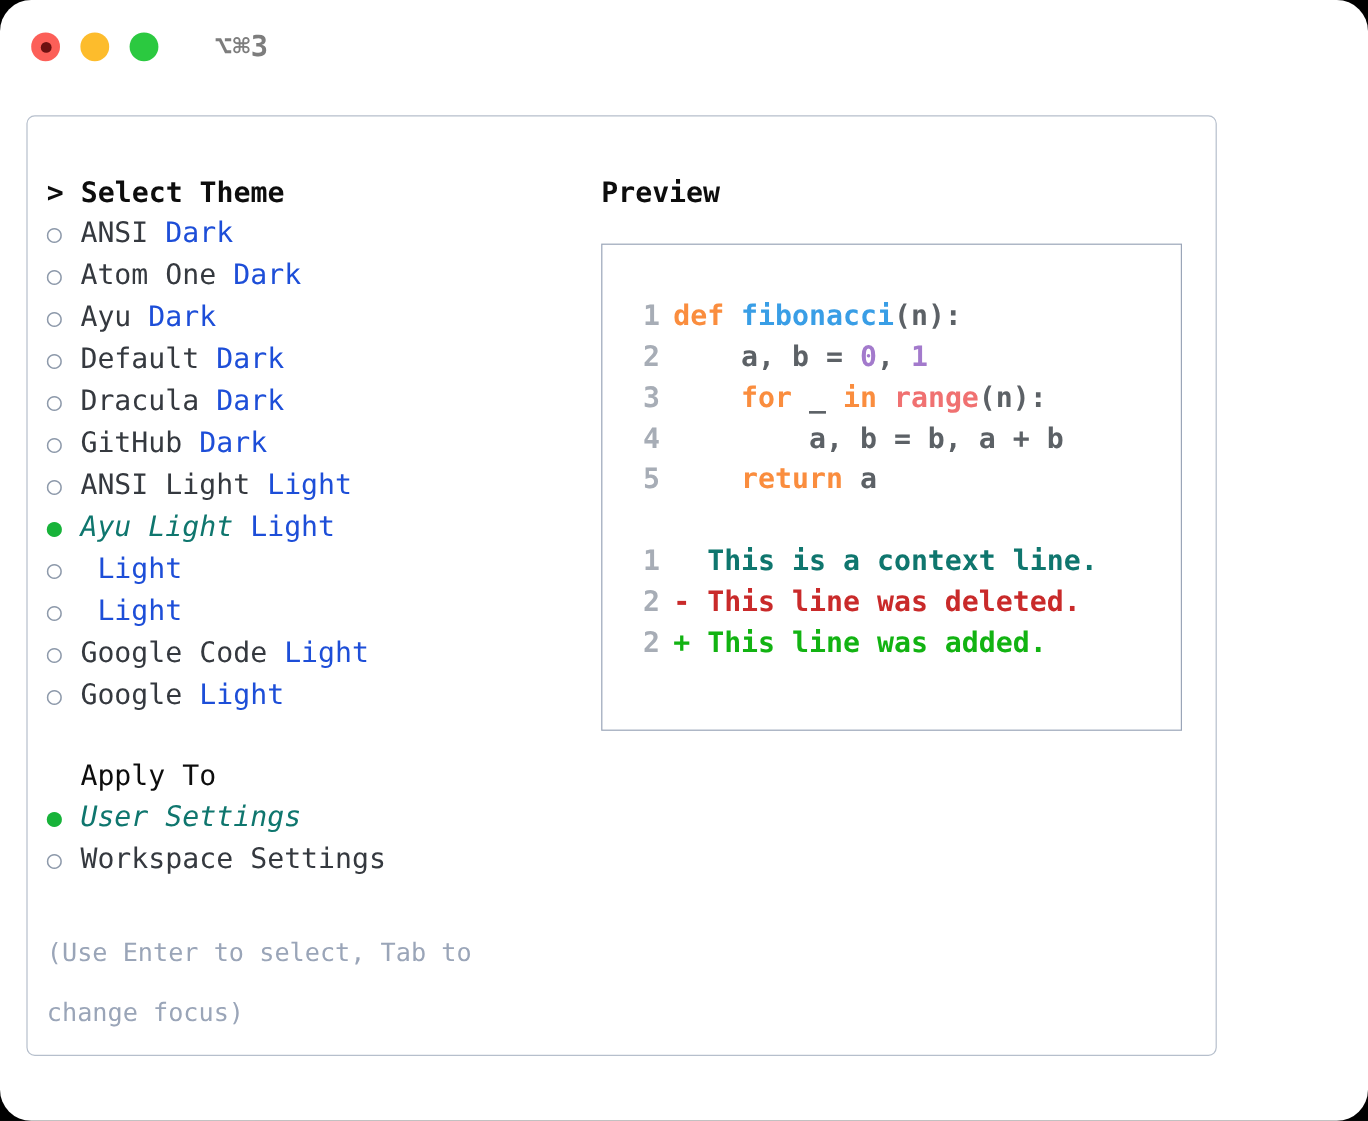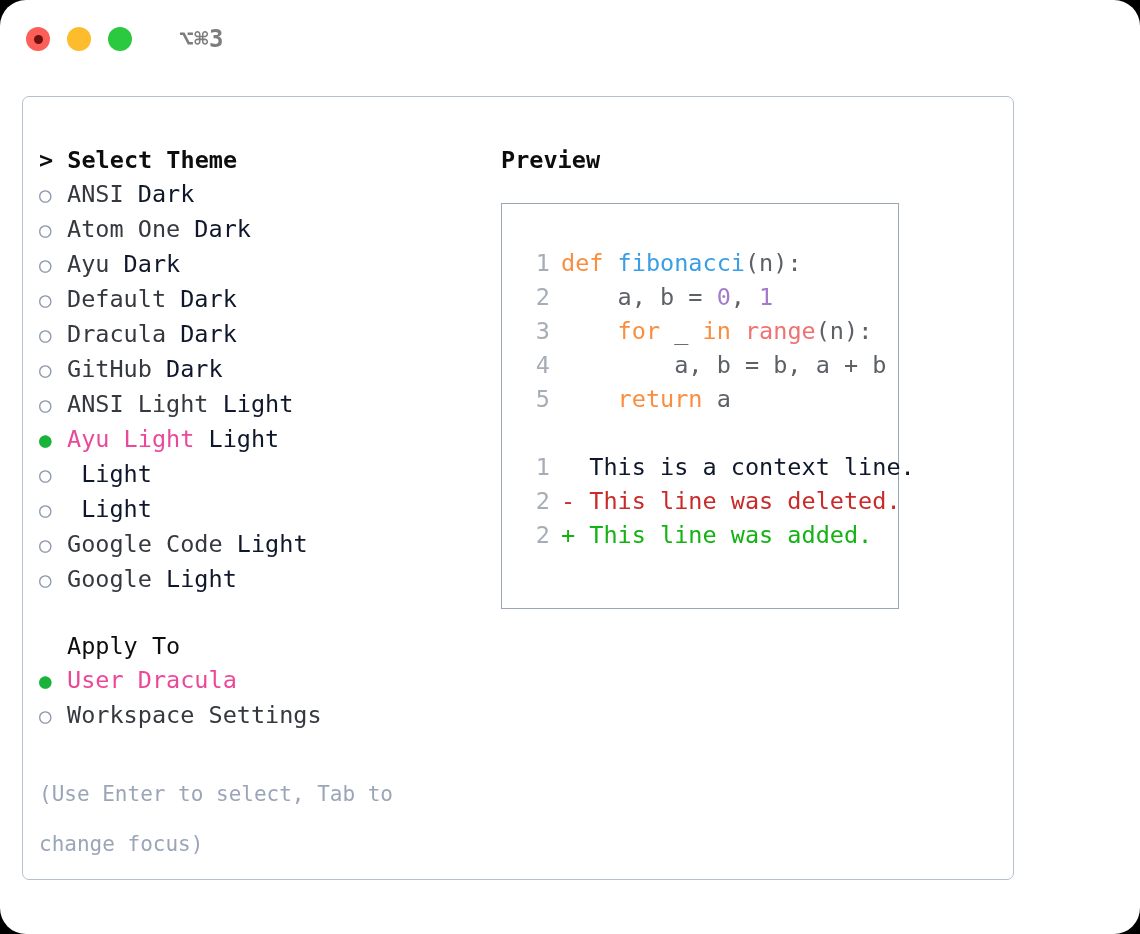--- a/index.html
+++ b/index.html
@@ -89,22 +89,22 @@
   }
   .marker {
     display: inline-block;
     width: 28px;
     flex: none;
     color: #8e9aab;
     font-size: 21px;
   }
   .marker.sel { color: #18b33a; }
   .opt-label { color: #35393f; }
-  .opt-row.sel .opt-label { color: #ec4899; }
-  .opt-suffix { color: #0f172a; }
+  .opt-row.sel .opt-label { color: #0f766e; font-style: italic; }
+  .opt-suffix { color: #1d4ed8; }
 
   .spacer-sm { height: 32px; }
   .spacer-md { height: 36px; }
 
   .help-text {
     font-size: 21px;
     line-height: 50px;
     color: #9aa5b8;
     width: 408px;
     word-spacing: 0px;
@@ -117,25 +117,26 @@
     width: 500px;
   }
   .preview-title {
     font-size: 23.5px;
     line-height: 34px;
     font-weight: bold;
     color: #0d0d0d;
   }
   .preview-box {
     margin-top: 26px;
-    width: 398px;
+    width: 484px;
     height: 406px;
     border: 1.6px solid #9aa5b8;
     background: #ffffff;
     padding: 42px 0 0 18px;
+    font-weight: bold;
   }
 
   .code-line {
     font-size: 23.5px;
     line-height: 34px;
     white-space: pre;
     color: #5c6166;
   }
   .ln {
     display: inline-block;
@@ -145,21 +146,21 @@
     margin-right: 11px;
   }
   .kw   { color: #fa8d3e; }
   .fn   { color: #399ee6; }
   .num  { color: #a37acc; }
   .bi   { color: #f07171; }
   .pl   { color: #5c6166; }
 
   .gap-line { height: 34px; }
 
-  .diff-ctx { color: #0f172a; }
+  .diff-ctx { color: #0f766e; }
   .diff-del { color: #c92a2a; }
   .diff-add { color: #12b312; }
 </style>
 </head>
 <body>
 
 <div class="window">
 
   <div class="titlebar">
     <div class="dots">
@@ -191,21 +192,21 @@
           <div class="opt-row"><span class="marker">○</span><span class="opt-suffix"> Light</span></div>
           <div class="opt-row"><span class="marker">○</span><span class="opt-label">Google Code</span><span class="opt-suffix"> Light</span></div>
           <div class="opt-row"><span class="marker">○</span><span class="opt-label">Google</span><span class="opt-suffix"> Light</span></div>
         </div>
 
       <div class="spacer-sm"></div>
 
       <div class="section-header plain">Apply To</div>
 
       <div id="apply-items">
-          <div class="opt-row sel"><span class="marker sel">●</span><span class="opt-label">User Dracula</span></div>
+          <div class="opt-row sel"><span class="marker sel">●</span><span class="opt-label">User Settings</span></div>
           <div class="opt-row"><span class="marker">○</span><span class="opt-label">Workspace Settings</span></div>
         </div>
 
       <div class="spacer-md"></div>
 
       <div class="help-text">(Use Enter to select, Tab to change focus)</div>
     </div>
 
     <div class="right-col">
       <div class="preview-title">Preview</div>

